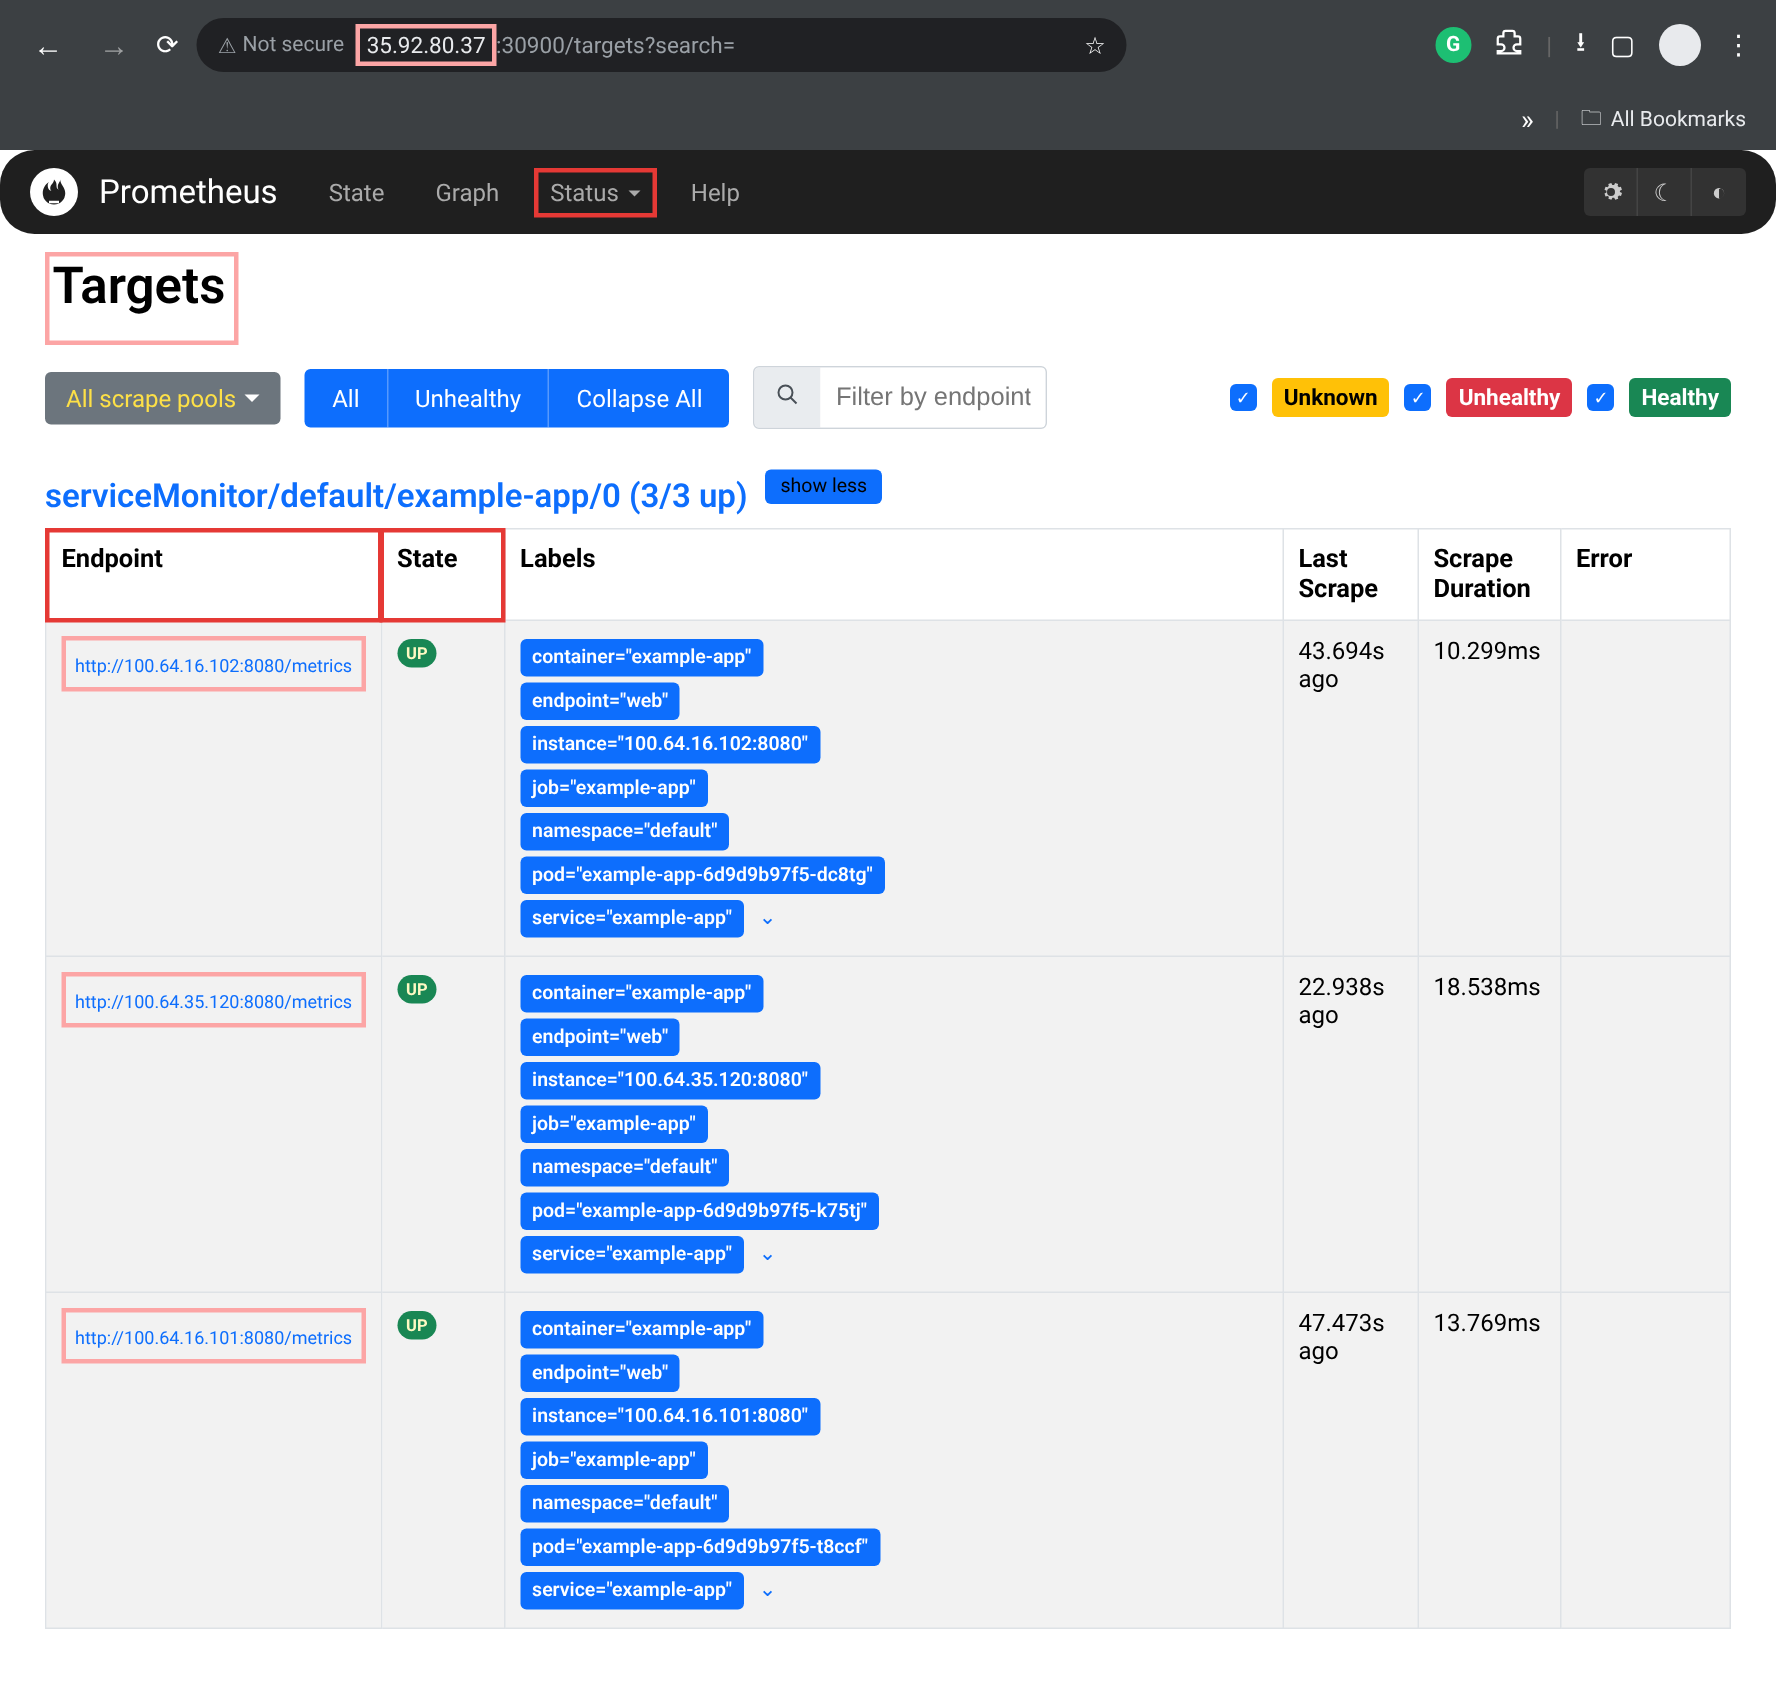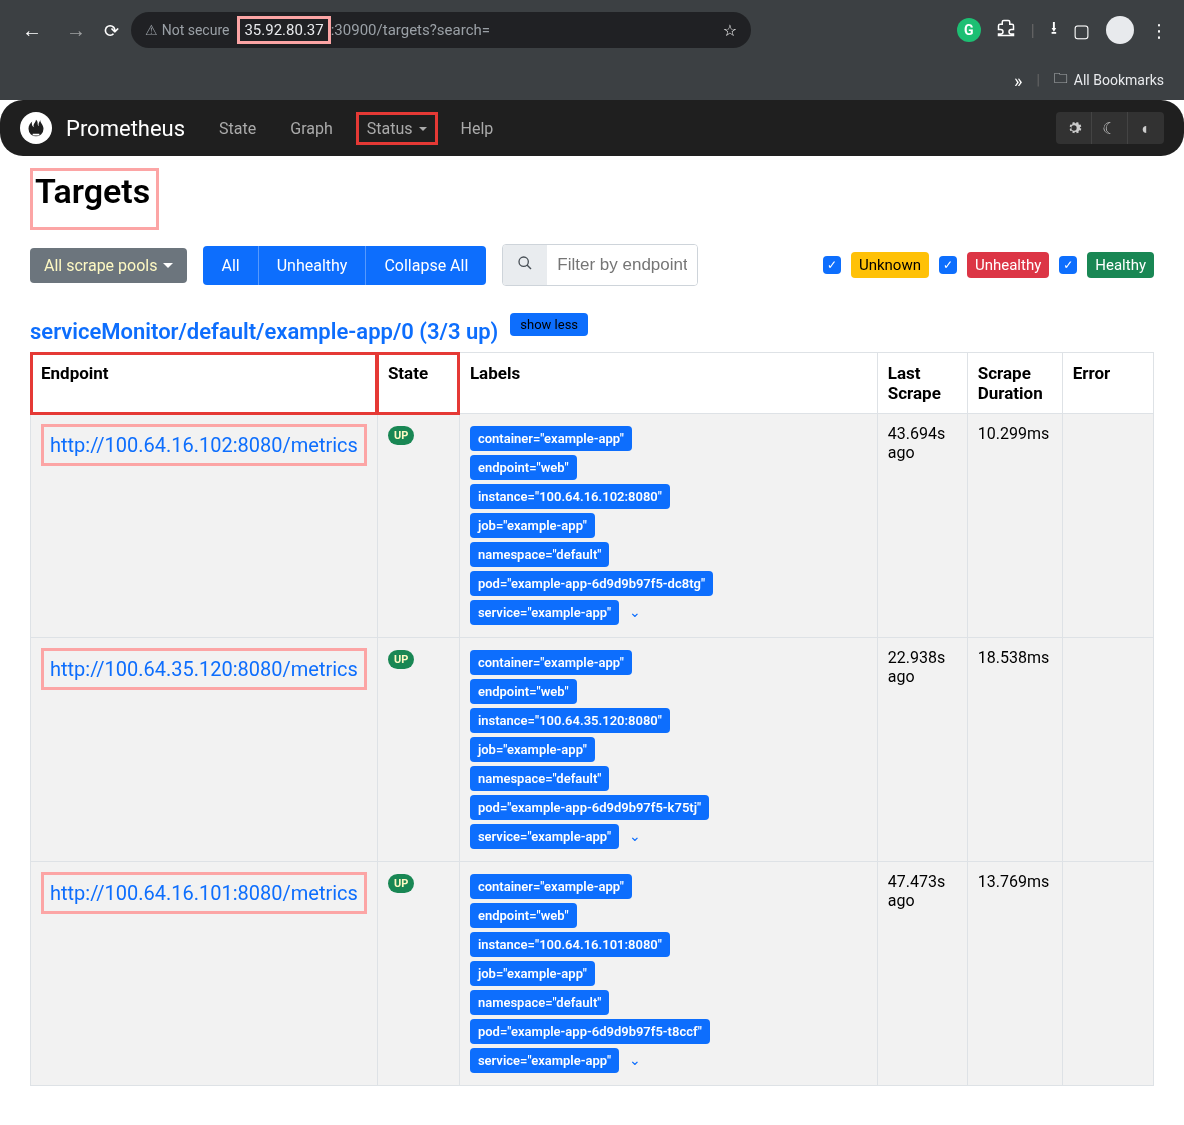--- a/index.html
+++ b/index.html
@@ -31,44 +31,44 @@
 .prom-right { margin-left: auto; display: flex; gap: 0; }
 .prom-btn { background: #323232; color: #ccc; width: 36px; height: 32px; display: flex; align-items: center; justify-content: center; cursor: pointer; border-right: 1px solid #444; }
 .prom-btn:last-child { border-right: none; }
 .prom-right { border-radius: 4px; overflow: hidden; }
 
 
 .page { padding: 12px 30px; }
 h1 { font-size: 34px; font-weight: 600; margin-bottom: 14px; }
 
 .controls { display: flex; align-items: center; gap: 16px; margin-bottom: 18px; }
-.pool-sel { background: #6c757d; color: #fef9c3; padding: 8px 14px; border-radius: 4px; font-size: 16px; cursor: pointer; display: flex; align-items: center; gap: 6px; }
+.pool-sel { background: #6c757d; color: #fde047; padding: 8px 14px; border-radius: 4px; font-size: 16px; cursor: pointer; display: flex; align-items: center; gap: 6px; }
 .pool-sel::after { content: ""; border-top: 5px solid #fff; border-left: 5px solid transparent; border-right: 5px solid transparent; }
 .btn-group { display: flex; background: #0d6efd; border-radius: 4px; overflow: hidden; }
 .btn-seg { color: #fff; padding: 10px 18px; font-size: 16px; cursor: pointer; }
 .btn-seg + .btn-seg { border-left: 1px solid rgba(255,255,255,.3); }
 .search-wrap { display: flex; align-items: center; border: 1px solid #ced4da; border-radius: 4px; overflow: hidden; }
 .search-ico { background: #e9ecef; padding: 10px 14px; color: #495057; }
 .filter-inp { border: none; padding: 10px 10px; font-size: 17px; width: 150px; outline: none; color: #888; }
 .legend { margin-left: auto; display: flex; align-items: center; gap: 10px; }
 .chk { width: 18px; height: 18px; background: #0d6efd; border-radius: 4px; display: flex; align-items: center; justify-content: center; color: #fff; font-size: 12px; }
-.badge { padding: 4px 8px; border-radius: 4px; font-weight: 400; color: #fff; font-size: 15px; }
+.badge { padding: 4px 8px; border-radius: 4px; font-weight: 700; color: #fff; font-size: 15px; }
 .b-unknown { background: #ffc107; color: #000; }
 .b-unhealthy { background: #dc3545; }
 .b-healthy { background: #198754; }
 
 .pool-title { display: flex; align-items: center; gap: 12px; margin-bottom: 8px; }
 .pool-name { color: #0d6efd; font-size: 22px; font-weight: 600; cursor: pointer; margin-top: 15px; }
 .show-less { background: #0d6efd; color: #000000; font-size: 13px; padding: 4px 10px; border-radius: 4px; cursor: pointer; }
 
 table { width: 100%; border-collapse: collapse; }
 th, td { border: 1px solid #dee2e6; padding: 10px 10px; text-align: left; vertical-align: top; font-size: 16px; }
 th { font-weight: 700; font-size: 17px; background: #fff; }
 tbody tr { background: #f2f2f2; }
-.endpoint-link { color: #0d6efd; cursor: pointer; font-size: 20px; text-align: center; }
+.endpoint-link { color: #0d6efd; cursor: pointer; font-size: 12px; text-align: center; }
 .up-badge { background: #198754; color: #fef9c3; font-weight: 700; padding: 3px 6px; border-radius: 11px; font-size: 11px; }
 .label-pill { display: inline-block; background: #0d6efd; color: #fff; font-weight: 600; font-size: 13px; padding: 5px 8px; border-radius: 4px; margin: 2px 4px 2px 0; }
 .expand-ico { color: #0d6efd; display: inline-block; margin-left: 6px; font-size: 14px; }
 
 
 .hl { outline: 3px solid #e53935; outline-offset: -2px; }
 .hl-box { border: 3px solid #fca5a5; display: inline-block; }
 
 .flamelogo { width: 20px; height: 20px; }
 </style>

